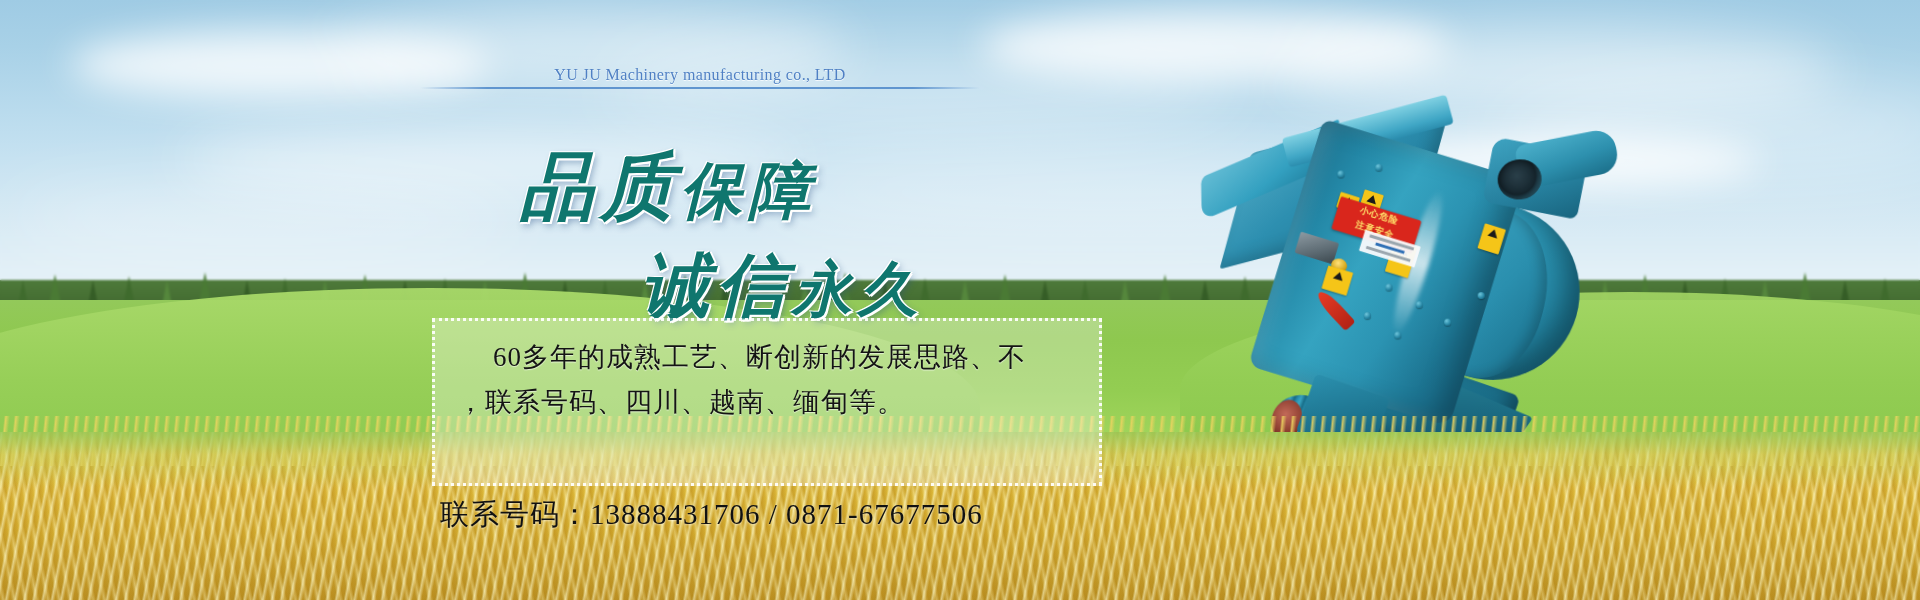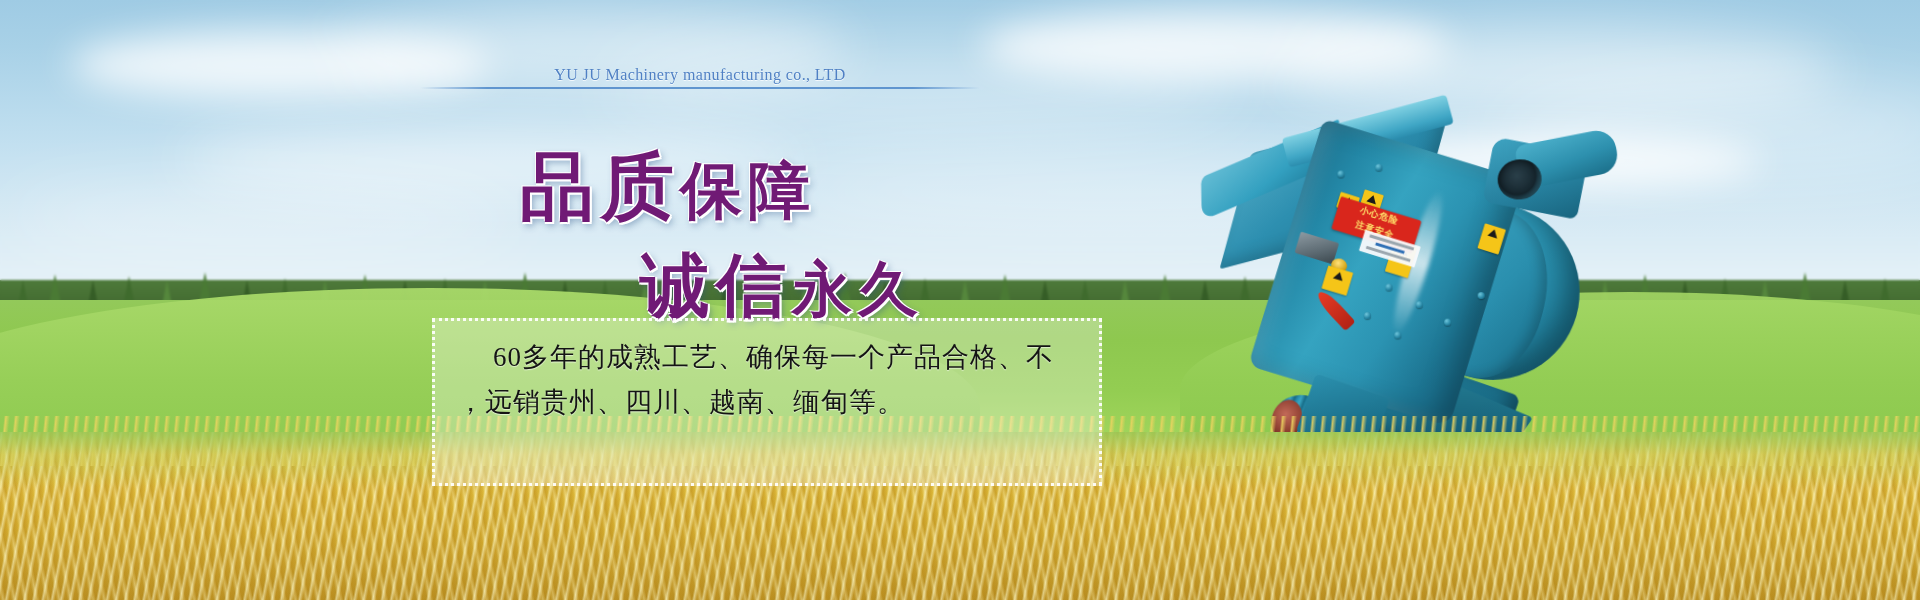--- a/index.html
+++ b/index.html
@@ -199,21 +199,22 @@
   .slogan {
     position: absolute;
     left: 520px;
     top: 138px;
     width: 620px;
     pointer-events: none;
   }
   .slogan-line {
     font-family: "Liberation Serif", serif;
     font-weight: bold;
-    color: #701a75;
+    font-style: italic;
+    color: #0f766e;
     white-space: nowrap;
     letter-spacing: 6px;
     text-shadow:
       2px 2px 0 #ffffff,
      -1px -1px 0 #ffffff,
       2px 0 0 #ffffff,
       0 2px 0 #ffffff,
       3px 4px 7px rgba(40,80,130,0.45);
   }
   .slogan-line.l1 {
@@ -651,20 +652,21 @@
   <div class="slogan">
     <div class="slogan-line l1">
       <span class="big">品质</span><span>保障</span>
     </div>
     <div class="slogan-line l2">
       <span class="big">诚信</span><span>永久</span>
     </div>
   </div>
 
   <div class="infobox">
-    <p><span class="indent"></span><span>60多年的成熟工艺、确保每一个产品合格、不</span></p>
-    <p>，远销贵州、四川、越南、缅甸等。</p>
+    <p><span class="indent"></span><span>60多年的成熟工艺、断创新的发展思路、不</span></p>
+    <p>，联系号码、四川、越南、缅甸等。</p>
   </div>
 
   <div class="contact">
+    <div>联系号码：13888431706 / 0871-67677506</div>
   </div>
 
 </div>
 
 </body></html>

